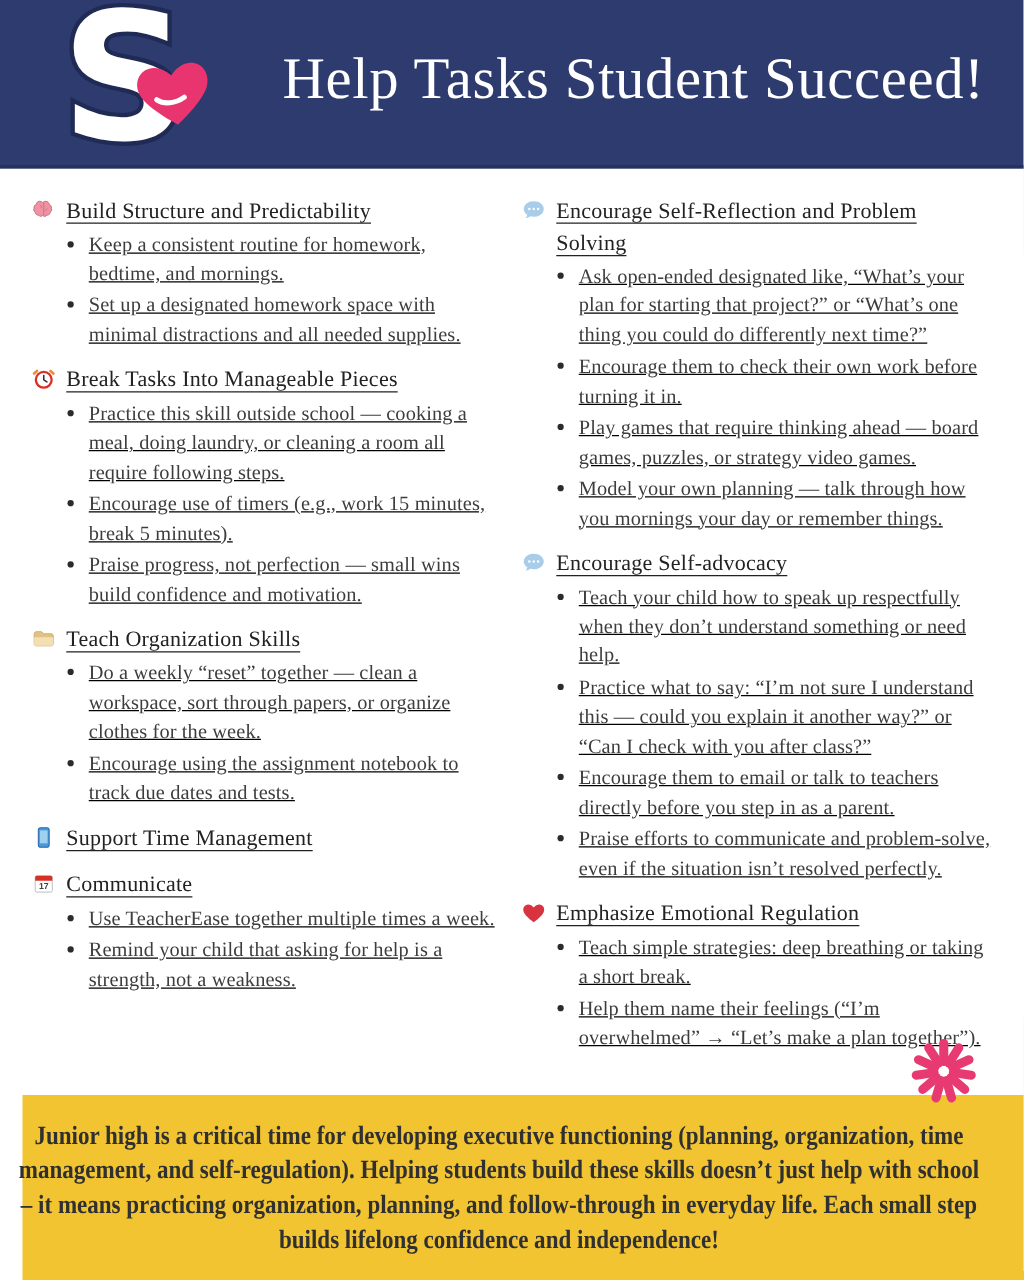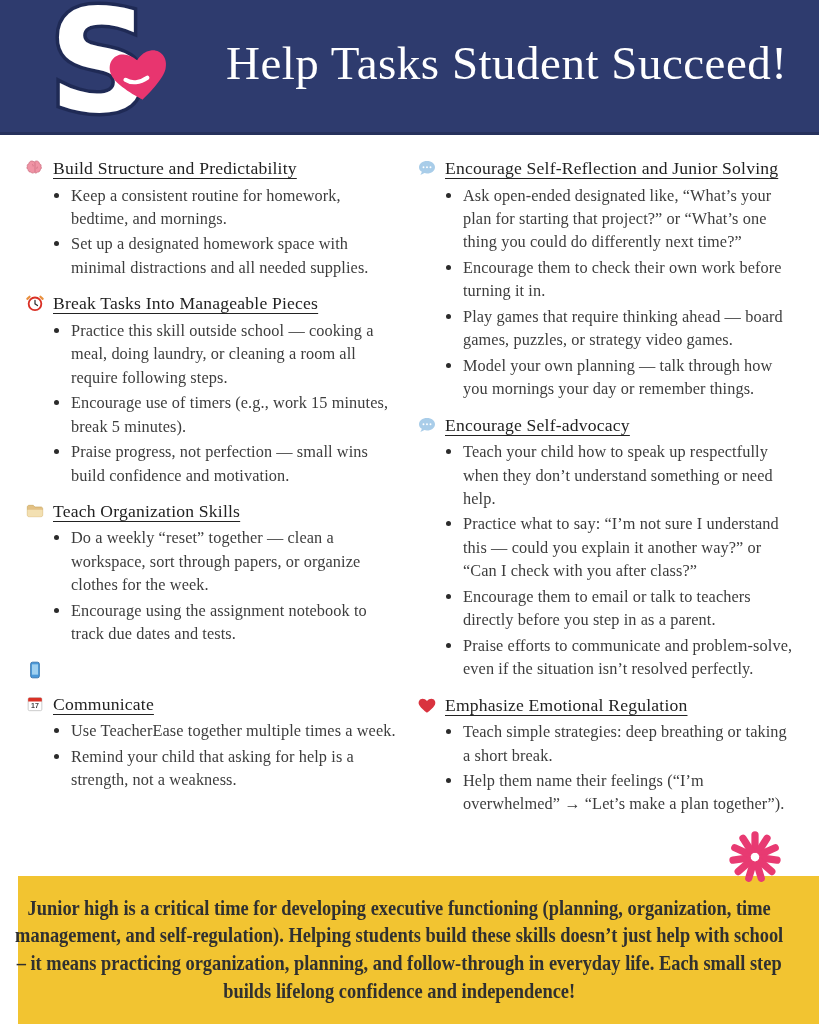--- a/index.html
+++ b/index.html
@@ -32,21 +32,21 @@
   .col{flex:1 1 0; min-width:0;}
   .sec{margin-bottom:12px;}
   .sec-head{display:flex; align-items:flex-start; gap:8px; margin-bottom:2px;}
   .icon{flex:none; width:20px; height:20px; margin-top:2px;}
   .icon svg{width:20px; height:20px; display:block;}
   .sec-title{
     margin:0; font-size:17.6px; font-weight:normal; color:#222222;
     line-height:1.45; letter-spacing:0.2px;
     text-decoration:underline; text-underline-offset:4px; text-decoration-thickness:1px;
   }
-  ul{margin:2px 0 0 0; padding-left:46px;}
+  ul{margin:2px 0 0 0; padding-left:46px;text-decoration:underline;}
   li{
     font-size:16.3px; color:#3d3d3d; line-height:1.44; margin-bottom:2px;
     letter-spacing:0.1px;
   }
   li::marker{color:#2b2b2b;}
   
   .footer{
     position:absolute; left:18px; top:876px; width:819px; height:148px;
     background:#f2c431; display:flex; align-items:center; justify-content:flex-start;
     box-sizing:border-box;
@@ -129,20 +129,21 @@
           </ul>
         </section>
         <section class="sec">
           <div class="sec-head">
             <span class="icon">
               <svg viewBox="0 0 24 24">
                 <rect x="6.8" y="2.6" width="10.4" height="18.8" rx="2.2" fill="#4a98d8" stroke="#2b6aa6" stroke-width="1"></rect>
                 <rect x="8.3" y="5.2" width="7.4" height="12.4" fill="#9fd0f0"></rect>
               </svg>
             </span>
+            <h2 class="sec-title">Support Time Management</h2>
           </div>
         </section>
         <section class="sec">
           <div class="sec-head">
             <span class="icon">
               <svg viewBox="0 0 24 24">
                 <rect x="3.8" y="4.4" width="16.4" height="15.6" rx="1.6" fill="#fff" stroke="#bbbbbb" stroke-width="0.9"></rect>
                 <path fill="#d93025" d="M3.8 6c0-.9.7-1.6 1.6-1.6h13.2c.9 0 1.6.7 1.6 1.6v3H3.8z"></path>
                 <text x="12" y="17.2" font-size="8.4" text-anchor="middle" fill="#444" font-weight="bold" font-family="'Liberation Sans', sans-serif">17</text>
               </svg>
@@ -159,21 +160,21 @@
         <section class="sec">
           <div class="sec-head">
             <span class="icon">
               <svg viewBox="0 0 24 24">
                 <path fill="#a9cde9" d="M12 3.6c-5.4 0-9.6 3.3-9.6 7.4 0 2.3 1.3 4.3 3.4 5.6-.2 1.3-.9 2.5-1.8 3.4 1.8-.2 3.5-.9 4.8-1.9 1 .3 2.1.4 3.2.4 5.4 0 9.6-3.3 9.6-7.5S17.4 3.6 12 3.6z"></path>
                 <circle cx="7.8" cy="11" r="1.15" fill="#fff"></circle>
                 <circle cx="12" cy="11" r="1.15" fill="#fff"></circle>
                 <circle cx="16.2" cy="11" r="1.15" fill="#fff"></circle>
               </svg>
             </span>
-            <h2 class="sec-title">Encourage Self-Reflection and Junior Solving</h2>
+            <h2 class="sec-title">Encourage Self-Reflection and Problem Solving</h2>
           </div>
           <ul>
             <li>Ask open-ended designated like, “What’s your plan for starting that project?” or “What’s one thing you could do differently next time?”</li>
             <li>Encourage them to check their own work before turning it in.</li>
             <li>Play games that require thinking ahead — board games, puzzles, or strategy video games.</li>
             <li>Model your own planning — talk through how you mornings your day or remember things.</li>
           </ul>
         </section>
         <section class="sec">
           <div class="sec-head">

